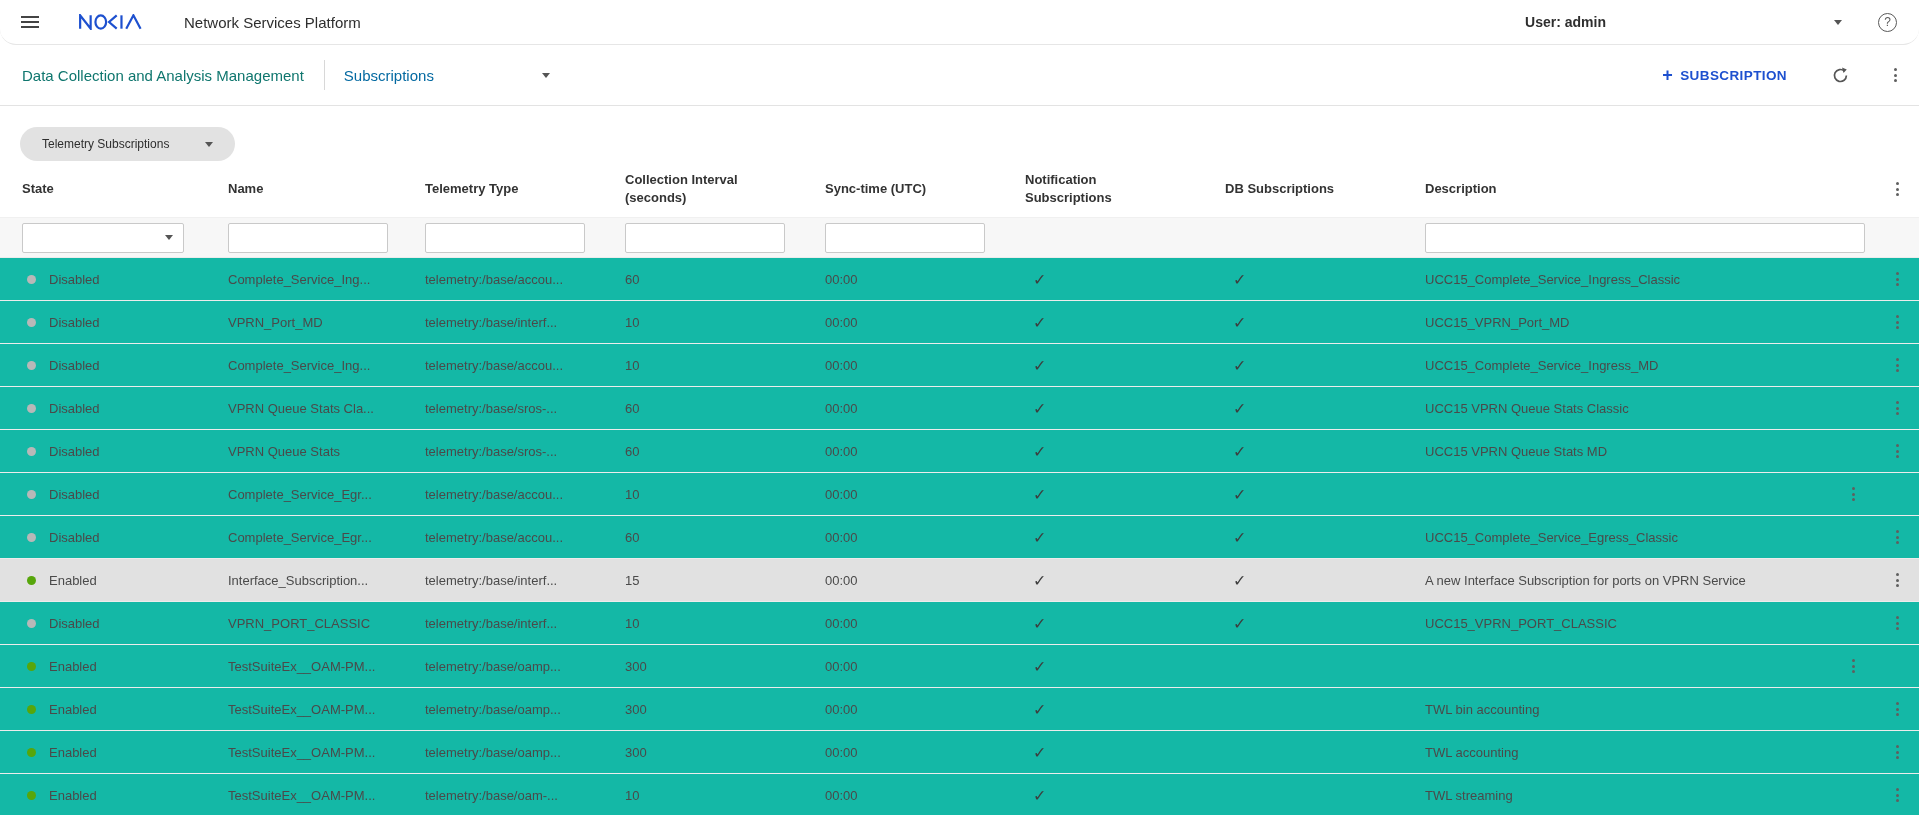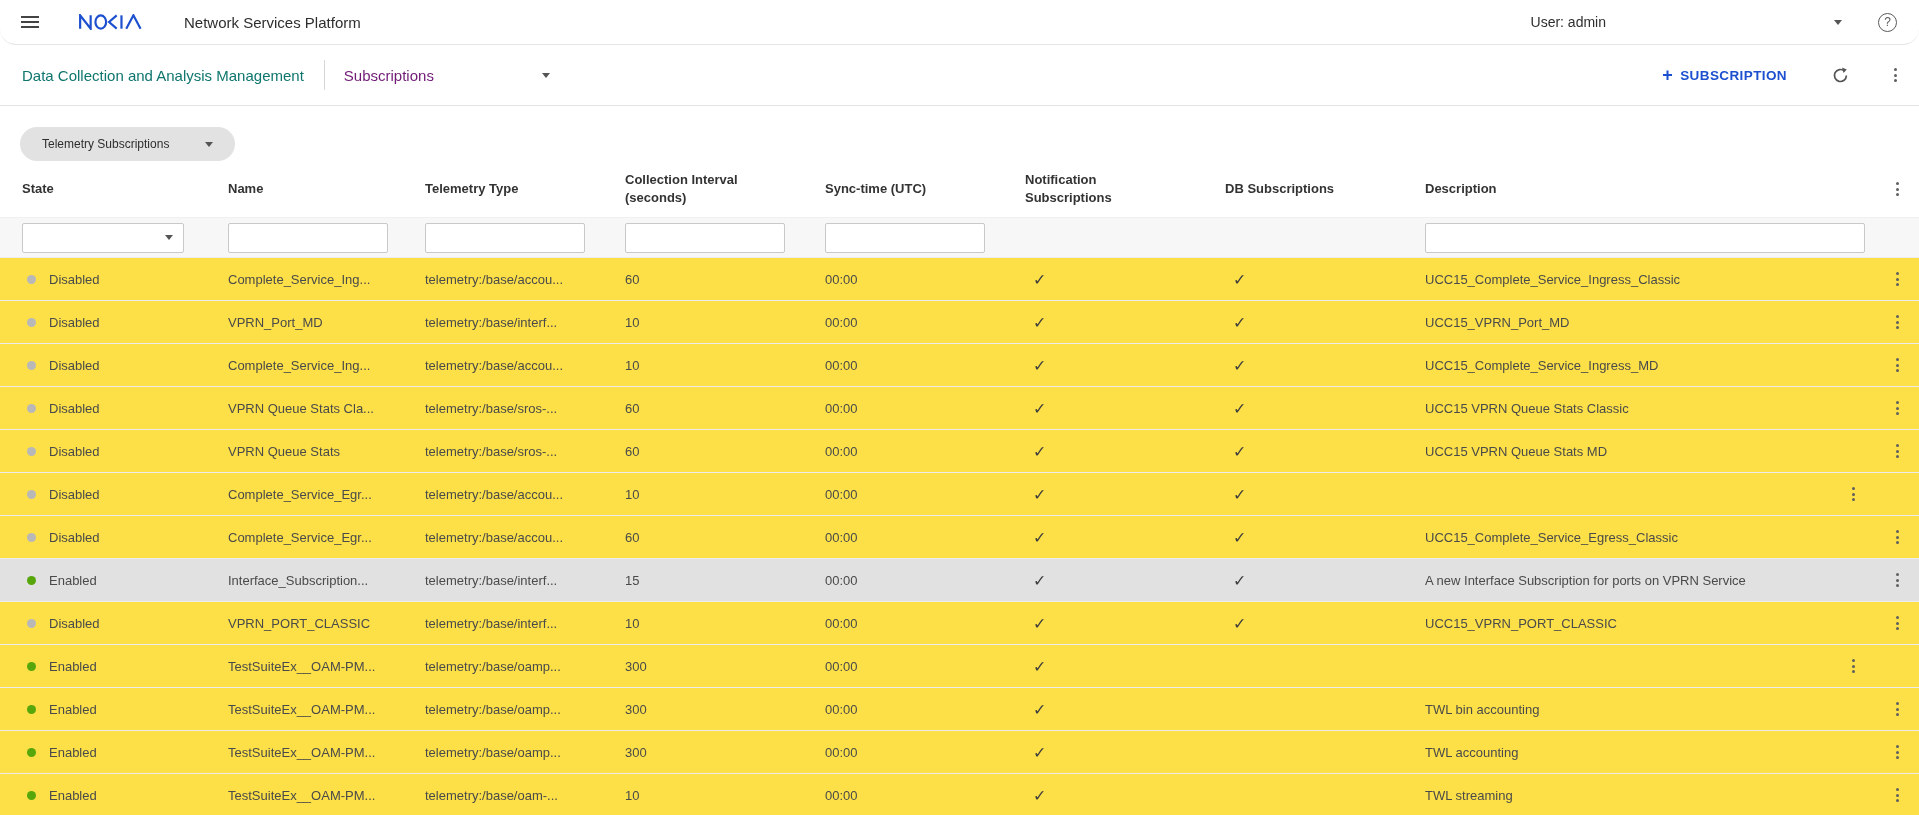--- a/index.html
+++ b/index.html
@@ -6,34 +6,34 @@
   html,body { width:1919px; height:815px; background:#fff; overflow:hidden;
               font-family:"Liberation Sans", sans-serif; color:#3b3b3b; }
 
   
   .topbar { height:45px; border-bottom:1px solid #e6e6e6; display:flex; align-items:center; background:#fff;border-radius:16px; }
   .hamburger { width:18px; margin-left:21px; cursor:pointer; }
   .hamburger i { display:block; height:2px; background:#444; margin:3px 0; }
   .logo { margin-left:40px; display:flex; align-items:center; }
   .app-title { margin-left:42px; font-size:15px; color:#2e2e2e; }
   .topbar-right { margin-left:auto; display:flex; align-items:center; }
-  .user-menu { display:flex; align-items:center; cursor:pointer; }
+  .user-menu { display:flex; align-items:center; cursor:pointer;font-weight:bold; }
   .user-label { font-size:14px; color:#2e2e2e; }
   .caret { width:0; height:0; border-left:4px solid transparent; border-right:4px solid transparent; border-top:5px solid #555; display:inline-block; }
   .user-menu .caret { margin-left:228px; }
   .help { width:19px; height:19px; border:1.4px solid #5a5a5a; border-radius:50%;
           font-size:12px; color:#5a5a5a; display:flex; align-items:center; justify-content:center;
           margin:0 22px 0 36px; cursor:pointer; }
 
   
   .toolbar { height:61px; border-bottom:1px solid #e3e3e3; display:flex; align-items:center; background:#fff; }
   .breadcrumb { font-size:15px; color:#0f766e; margin-left:22px; }
   .vdivider { width:1px; height:30px; background:#d8d8d8; margin:0 19px 0 20px; }
   .view-selector { display:flex; align-items:center; cursor:pointer; }
-  .view-label { font-size:15px; color:#701a75; }
+  .view-label { font-size:15px; color:#0369a1; }
   .view-selector .caret { margin-left:108px; }
   .toolbar-right { margin-left:auto; display:flex; align-items:center; }
   .add-btn { display:flex; align-items:center; color:#1d50cf; font-size:13.5px; font-weight:bold;
              letter-spacing:.4px; cursor:pointer; }
   .add-btn .plus { font-size:18px; font-weight:bold; margin-right:7px; }
   .refresh { margin:0 0 0 44px; cursor:pointer; display:flex; }
   .kebab { display:flex; flex-direction:column; align-items:center; cursor:pointer; padding:4px; }
   .kebab i { width:3px; height:3px; border-radius:50%; background:#5f5f5f; margin:1.4px 0; }
   .toolbar-right .kebab { margin:0 18px 0 40px; }
 
@@ -50,21 +50,21 @@
   .thead { height:56px; }
   .th { font-size:13px; font-weight:bold; color:#333; line-height:1.35; max-width:150px; cursor:pointer; }
   .th-kebab { justify-self:end; }
 
   .filter-row { height:41px; background:#f7f7f7; border-top:1px solid #f0f0f0; border-bottom:1px solid #ececec; }
   .filter-box { height:30px; width:160px; background:#fff; border:1px solid #c9c9c9; border-radius:2px;
                 font-family:inherit; font-size:13px; padding:0 8px; color:#333; }
   .filter-select { display:flex; align-items:center; justify-content:flex-end; padding-right:10px; cursor:pointer; }
   .filter-desc { width:440px; }
 
-  .trow { height:43px; border-bottom:1px solid #ececec; background:#fde047; cursor:pointer; }
+  .trow { height:43px; border-bottom:1px solid #ececec; background:#14b8a6; cursor:pointer; }
   .trow.selected { background:#e1e1e1; }
   .cell { font-size:13px; color:#4a4a4a; white-space:nowrap; overflow:hidden; }
   .state-cell { display:flex; align-items:center; }
   .dot { width:9px; height:9px; border-radius:50%; margin:0 13px 0 5px; flex:0 0 auto; }
   .dot.off { background:#b8b8b8; }
   .dot.on  { background:#57a60b; }
   .check { font-size:16px; color:#3d3d3d; padding-left:8px; }
   .row-kebab { justify-self:end; margin-right:16px; }
 </style>
 </head>

